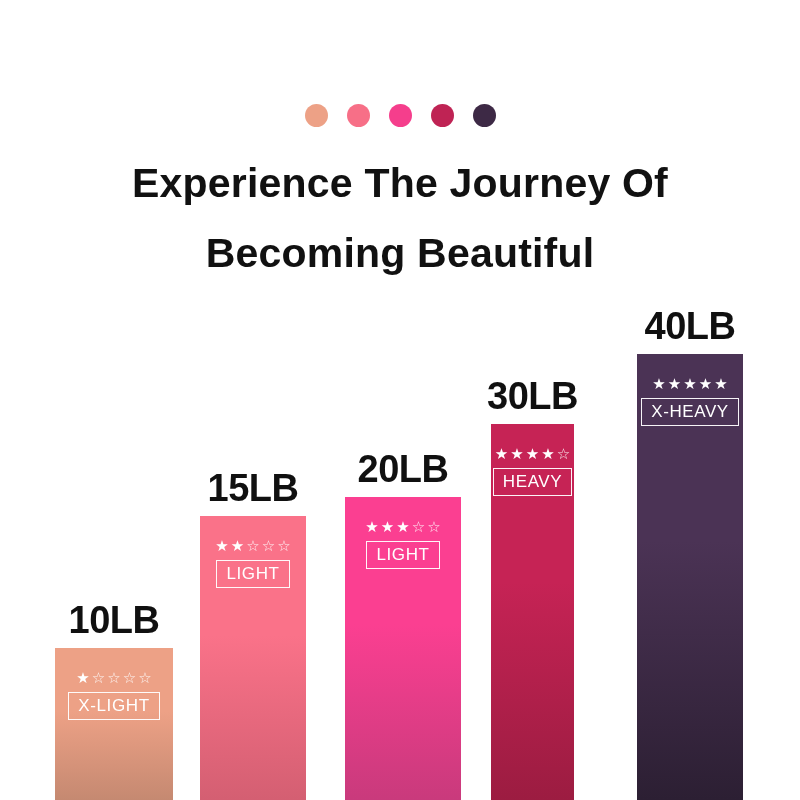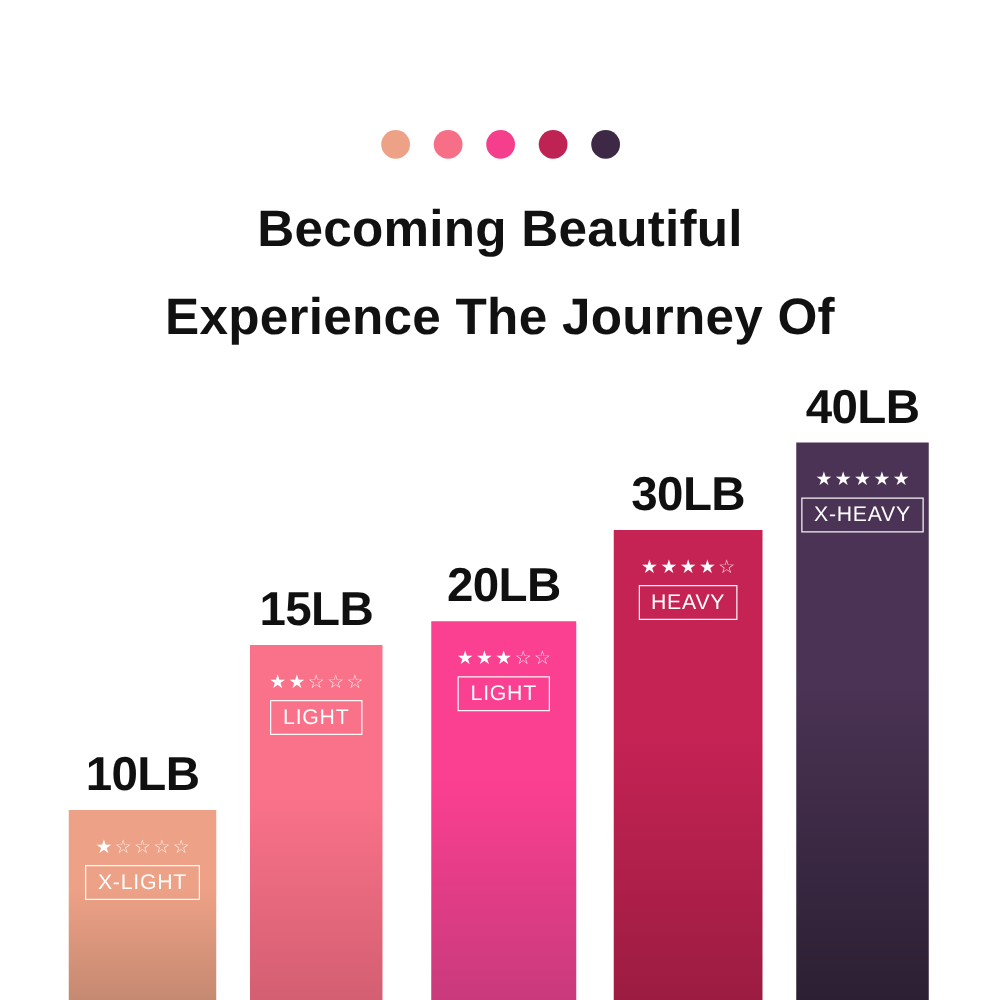--- a/index.html
+++ b/index.html
@@ -134,22 +134,22 @@
 
   <div id="dot-row">
       <span class="swatch-dot" style="background: rgb(237, 161, 134);"></span>
       <span class="swatch-dot" style="background: rgb(247, 111, 135);"></span>
       <span class="swatch-dot" style="background: rgb(245, 62, 140);"></span>
       <span class="swatch-dot" style="background: rgb(191, 35, 84);"></span>
       <span class="swatch-dot" style="background: rgb(61, 41, 69);"></span>
     </div>
 
   <h1 id="headline">
+    <span class="line">Experience The Journey Of</span>
     <span class="line">Becoming Beautiful</span>
-    <span class="line">Experience The Journey Of</span>
   </h1>
 
   <div id="chart">
       <div class="bar-group" style="left: 55px; width: 118px; height: 152px;">
         <div class="bar-weight">10LB</div>
         <div class="bar-body" style="background: linear-gradient(rgb(237, 161, 134) 0%, rgb(237, 161, 134) 42%, rgb(197, 137, 113) 100%);">
           <div class="bar-content">
             <div class="star-row">
               <span class="star filled">★</span>
               <span class="star empty">☆</span>
@@ -184,21 +184,21 @@
               <span class="star filled">★</span>
               <span class="star filled">★</span>
               <span class="star filled">★</span>
               <span class="star empty">☆</span>
               <span class="star empty">☆</span>
             </div>
             <div class="tier-badge">LIGHT</div>
           </div>
         </div>
       </div>
-      <div class="bar-group" style="left: 491px; width: 119px; height: 376px;">
+      <div class="bar-group" style="left: 491px; width: 83px; height: 376px;">
         <div class="bar-weight">30LB</div>
         <div class="bar-body" style="background: linear-gradient(rgb(198, 35, 85) 0%, rgb(198, 35, 85) 42%, rgb(156, 28, 65) 100%);">
           <div class="bar-content">
             <div class="star-row">
               <span class="star filled">★</span>
               <span class="star filled">★</span>
               <span class="star filled">★</span>
               <span class="star filled">★</span>
               <span class="star empty">☆</span>
             </div>

